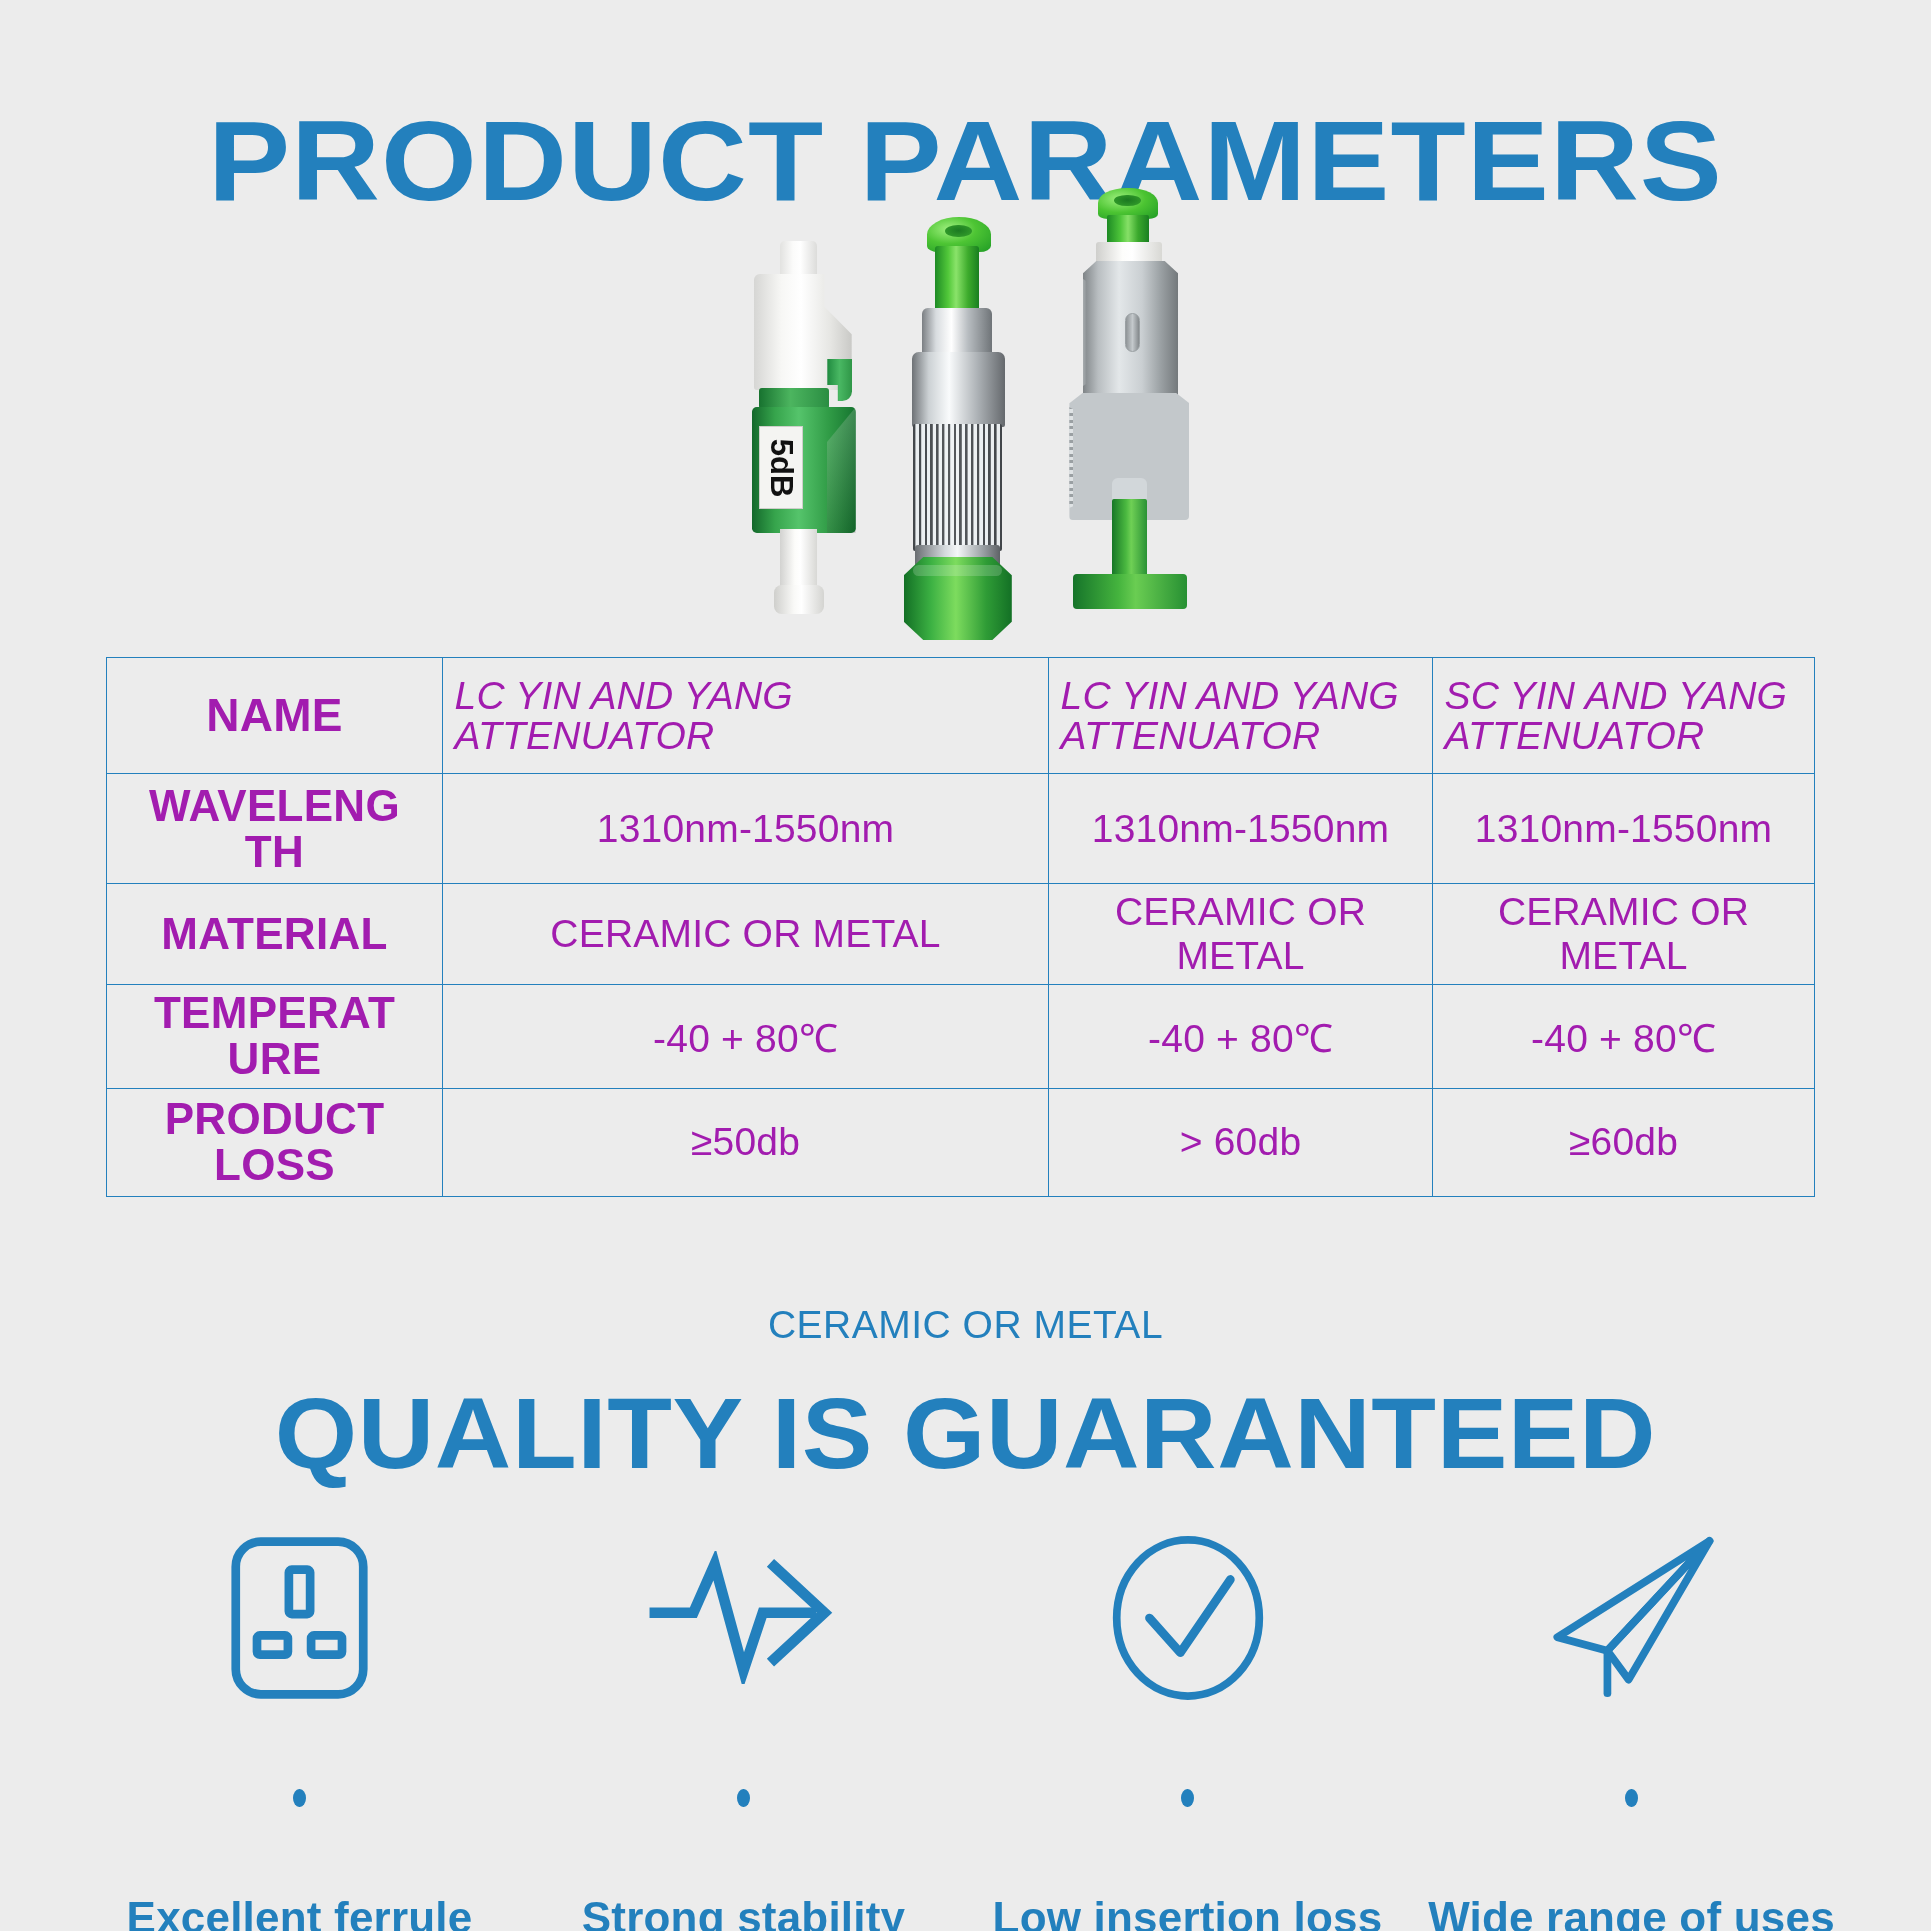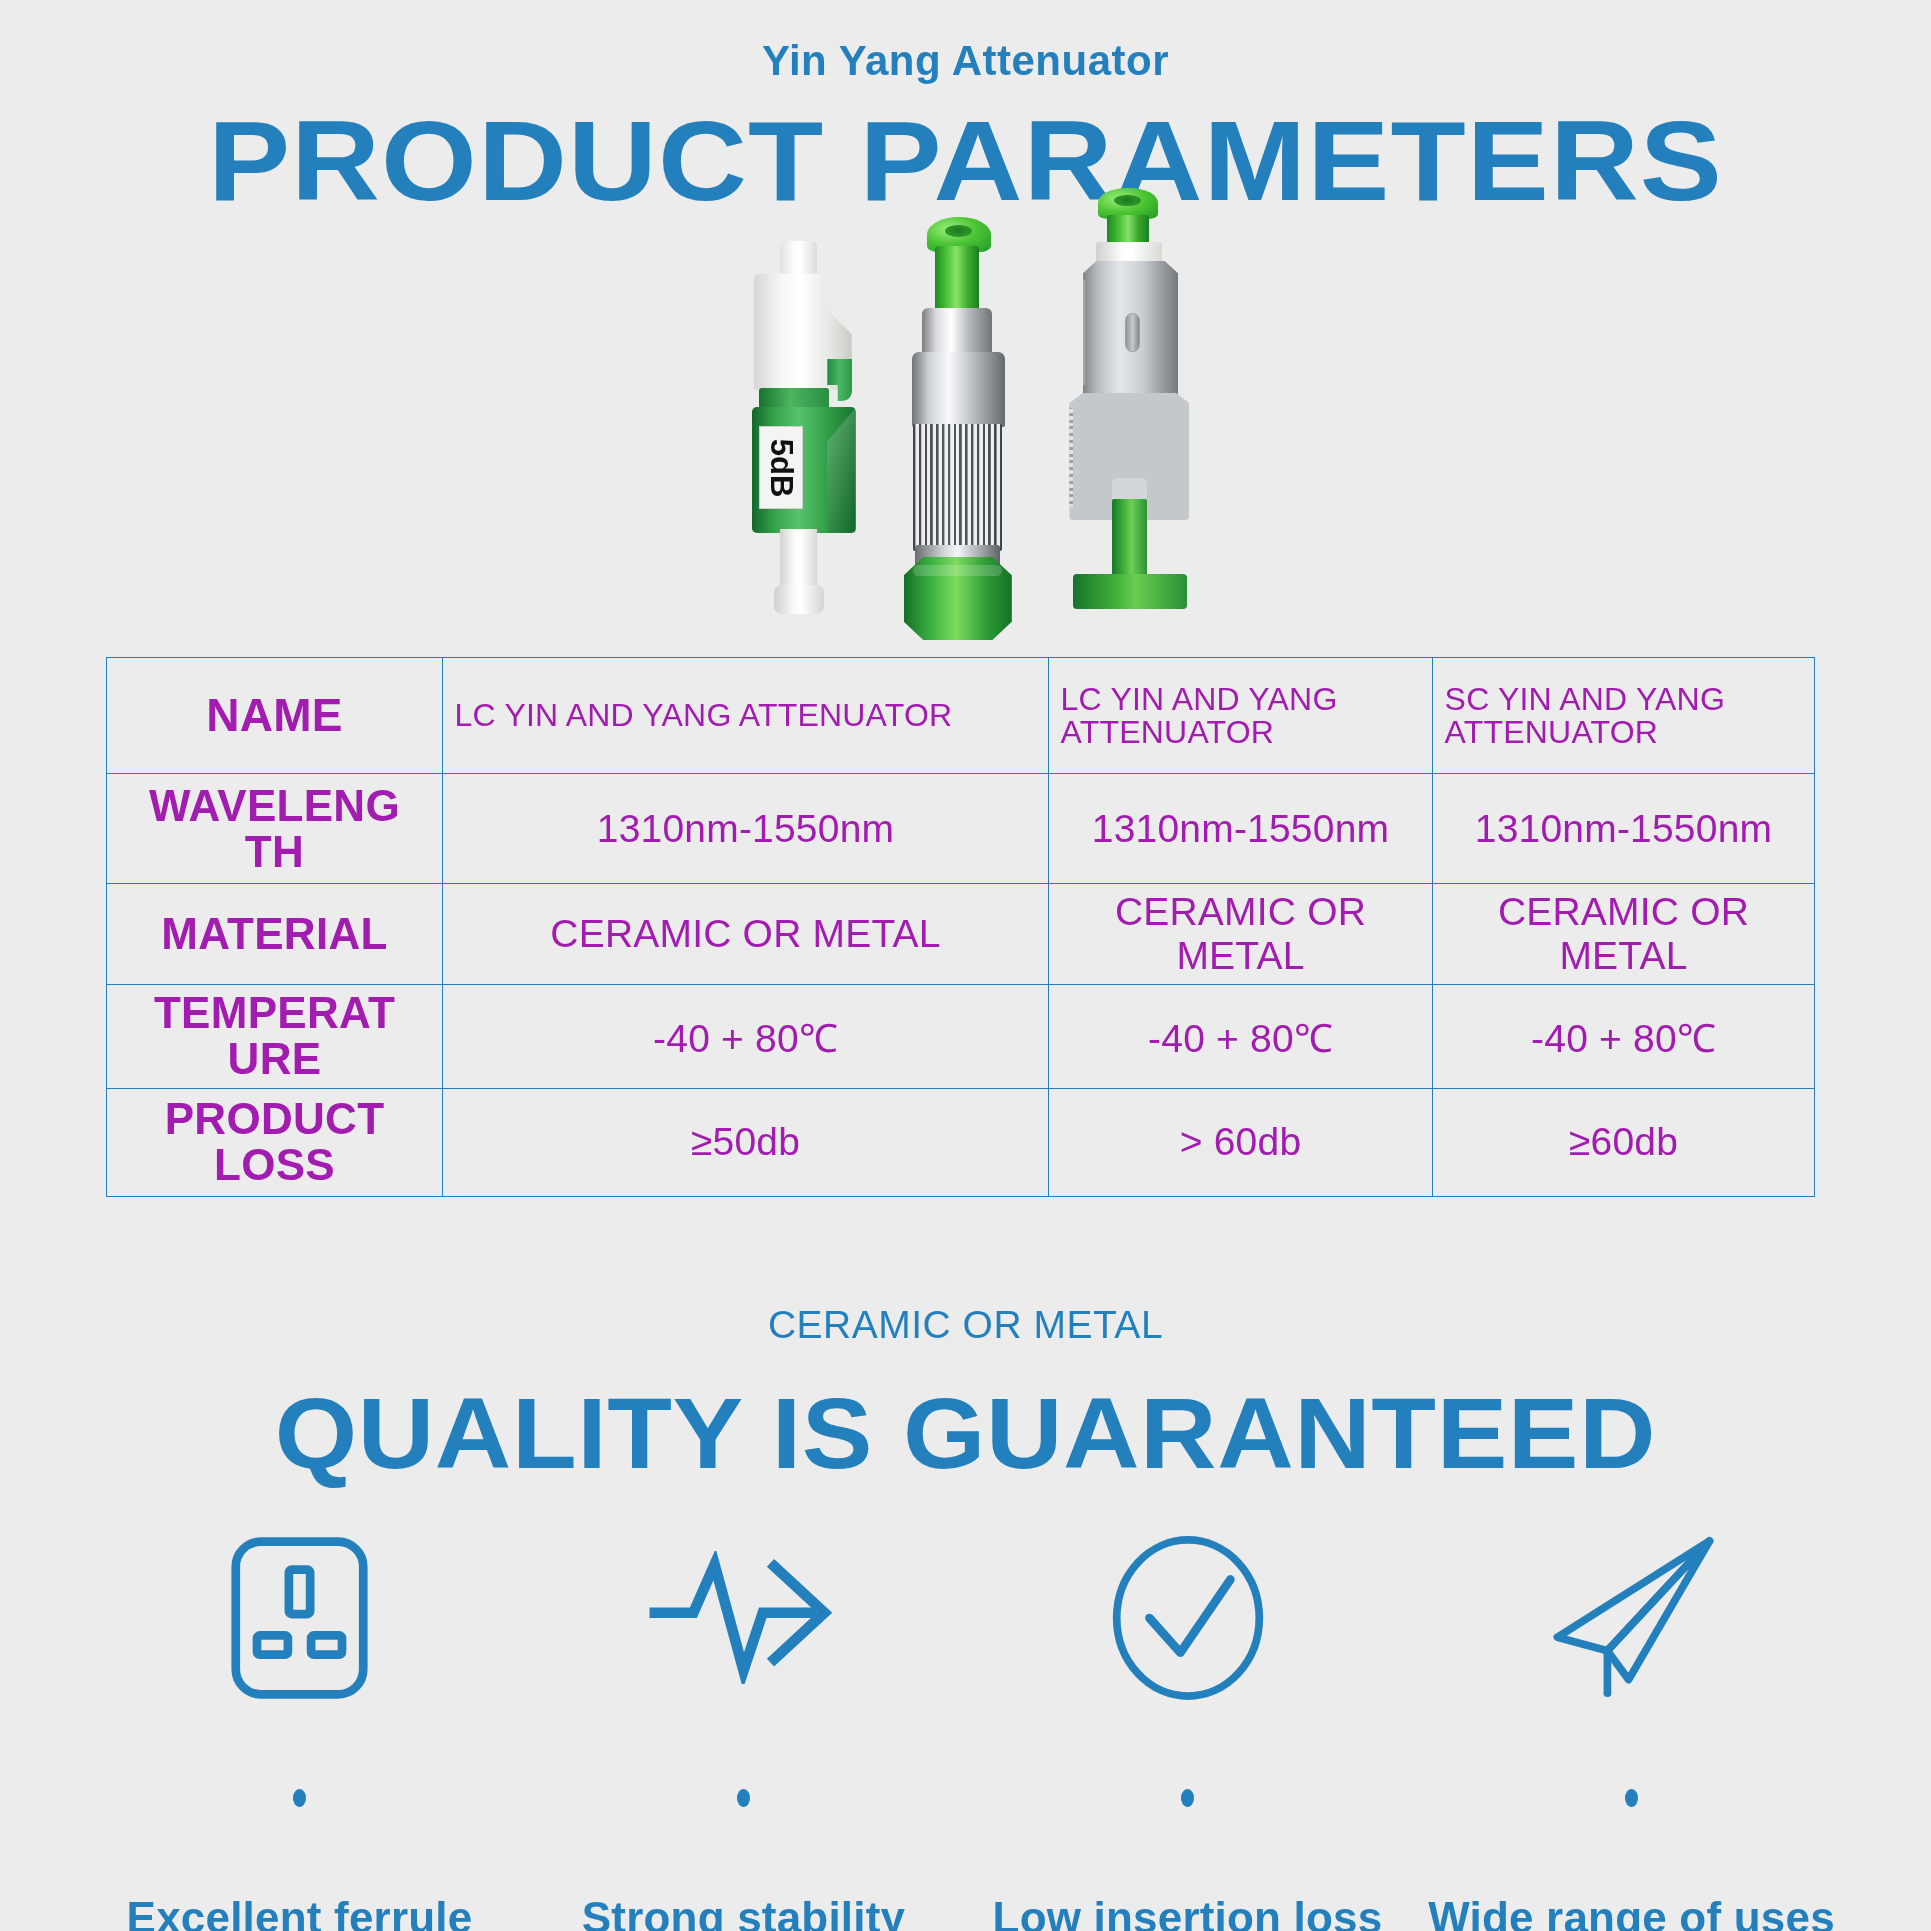--- a/index.html
+++ b/index.html
@@ -289,23 +289,24 @@
     padding: 3.9px 5.8px;
   }
   .spec-table td.val {
     text-align: center;
     font-size: 39px;
     font-weight: normal;
     letter-spacing: 0.2px;
   }
   .spec-table tr.hdr td.val {
     text-align: left;
-    font-size: 32px;
+    font-size: 39px;
     line-height: 1.02;
     padding-left: 11.6px;
+    font-style: italic;
   }
   .spec-table tr.hdr td.rowlabel { font-size: 46px; }
   .spec-table tr.r-name td { height: 116px; }
   .spec-table tr.r-wave td { height: 110px; }
   .spec-table tr.r-mat  td { height: 98px; }
   .spec-table tr.r-temp td { height: 104px; }
   .spec-table tr.r-int  td { height: 97px; }
   .spec-table tr.r-ret  td { height: 108px; }
 
   .col2 { width: 606px; }
@@ -368,21 +369,20 @@
     color: #2380bd;
     white-space: nowrap;
     letter-spacing: 0.2px;
   }
 </style>
 </head>
 <body>
 
 <div class="page">
 
-  <div class="subtitle">Yin Yang Attenuator</div>
   <div class="main-title">PRODUCT PARAMETERS</div>
 
   <div class="product-photo">
 
     <div class="conn c1">
       <div class="c1-stub"></div>
       <div class="c1-body"></div>
       <div class="c1-latch"></div>
       <div class="c1-neck"></div>
       <div class="c1-green"></div>

